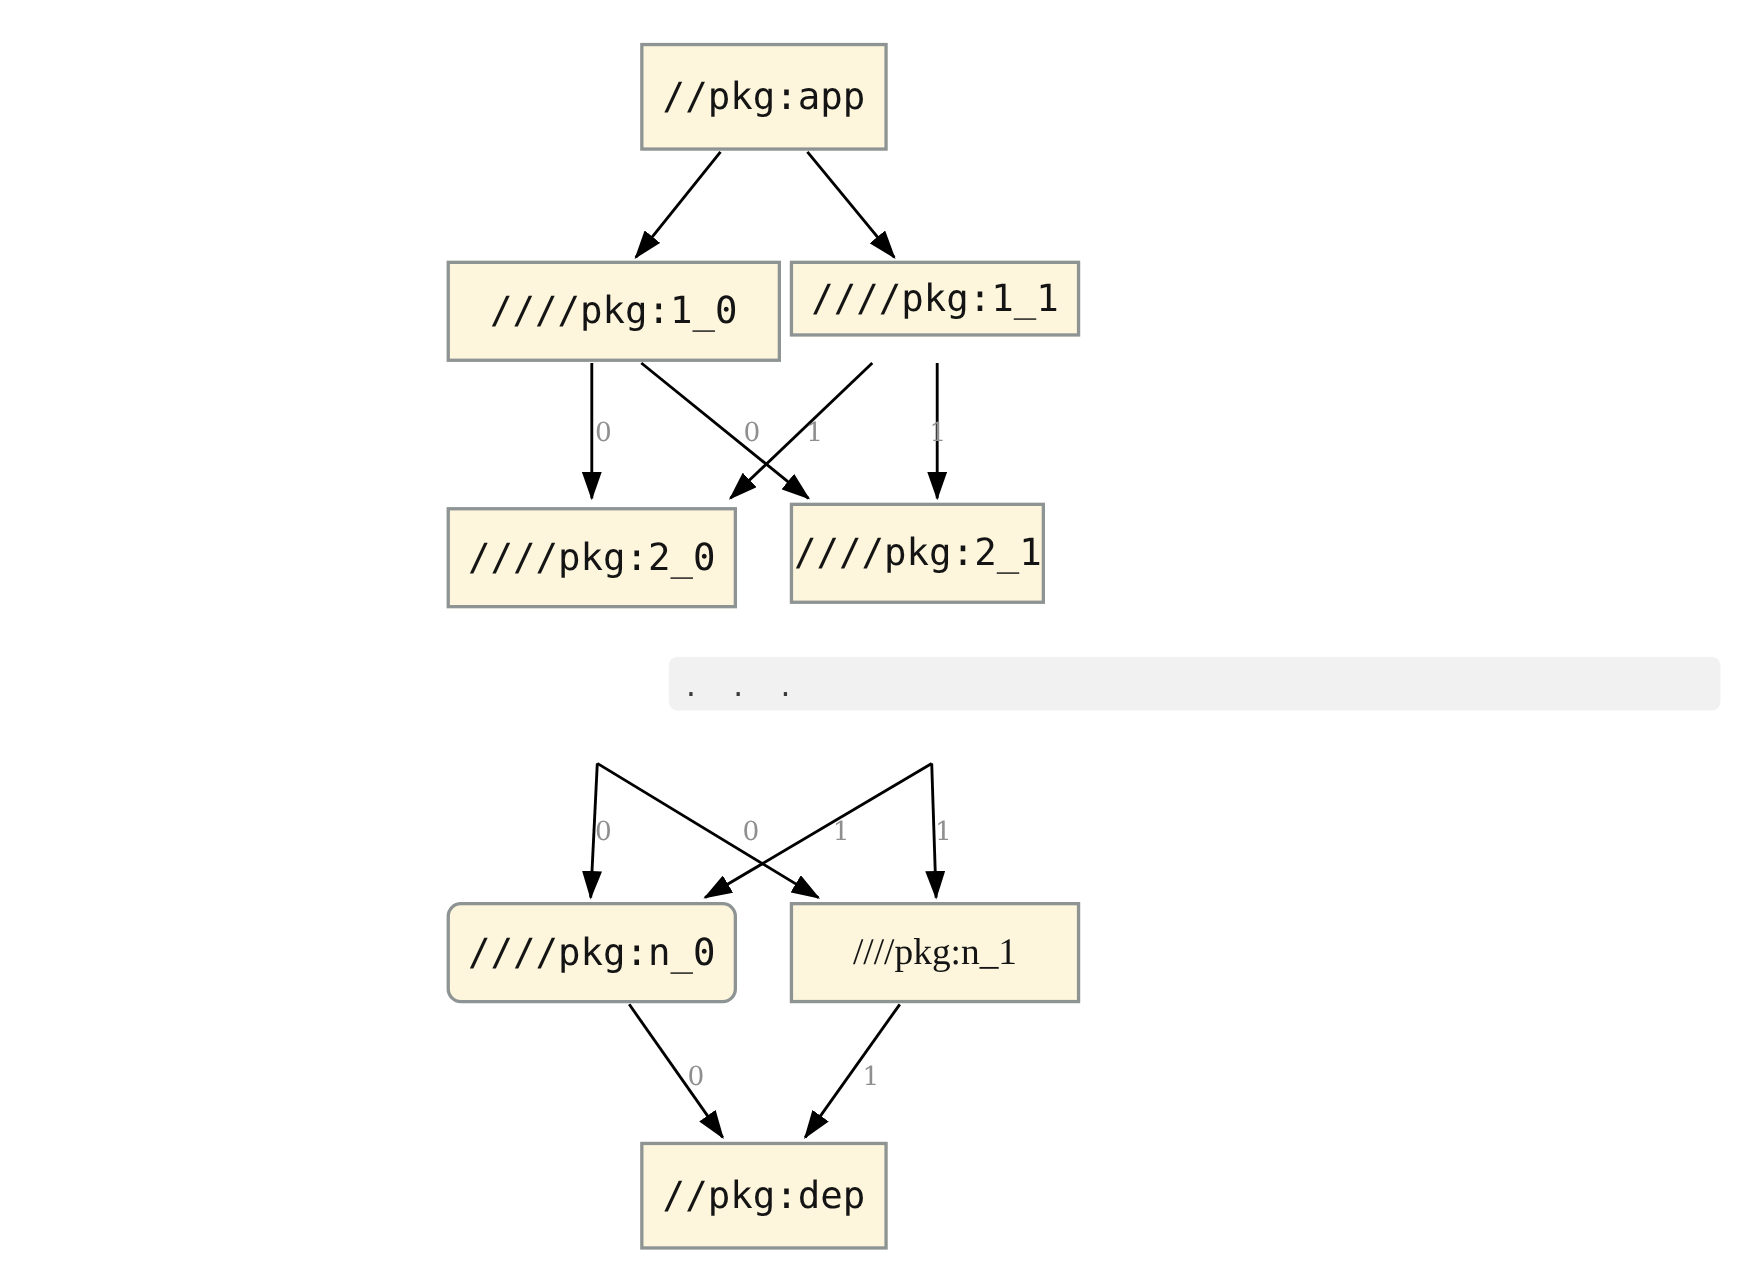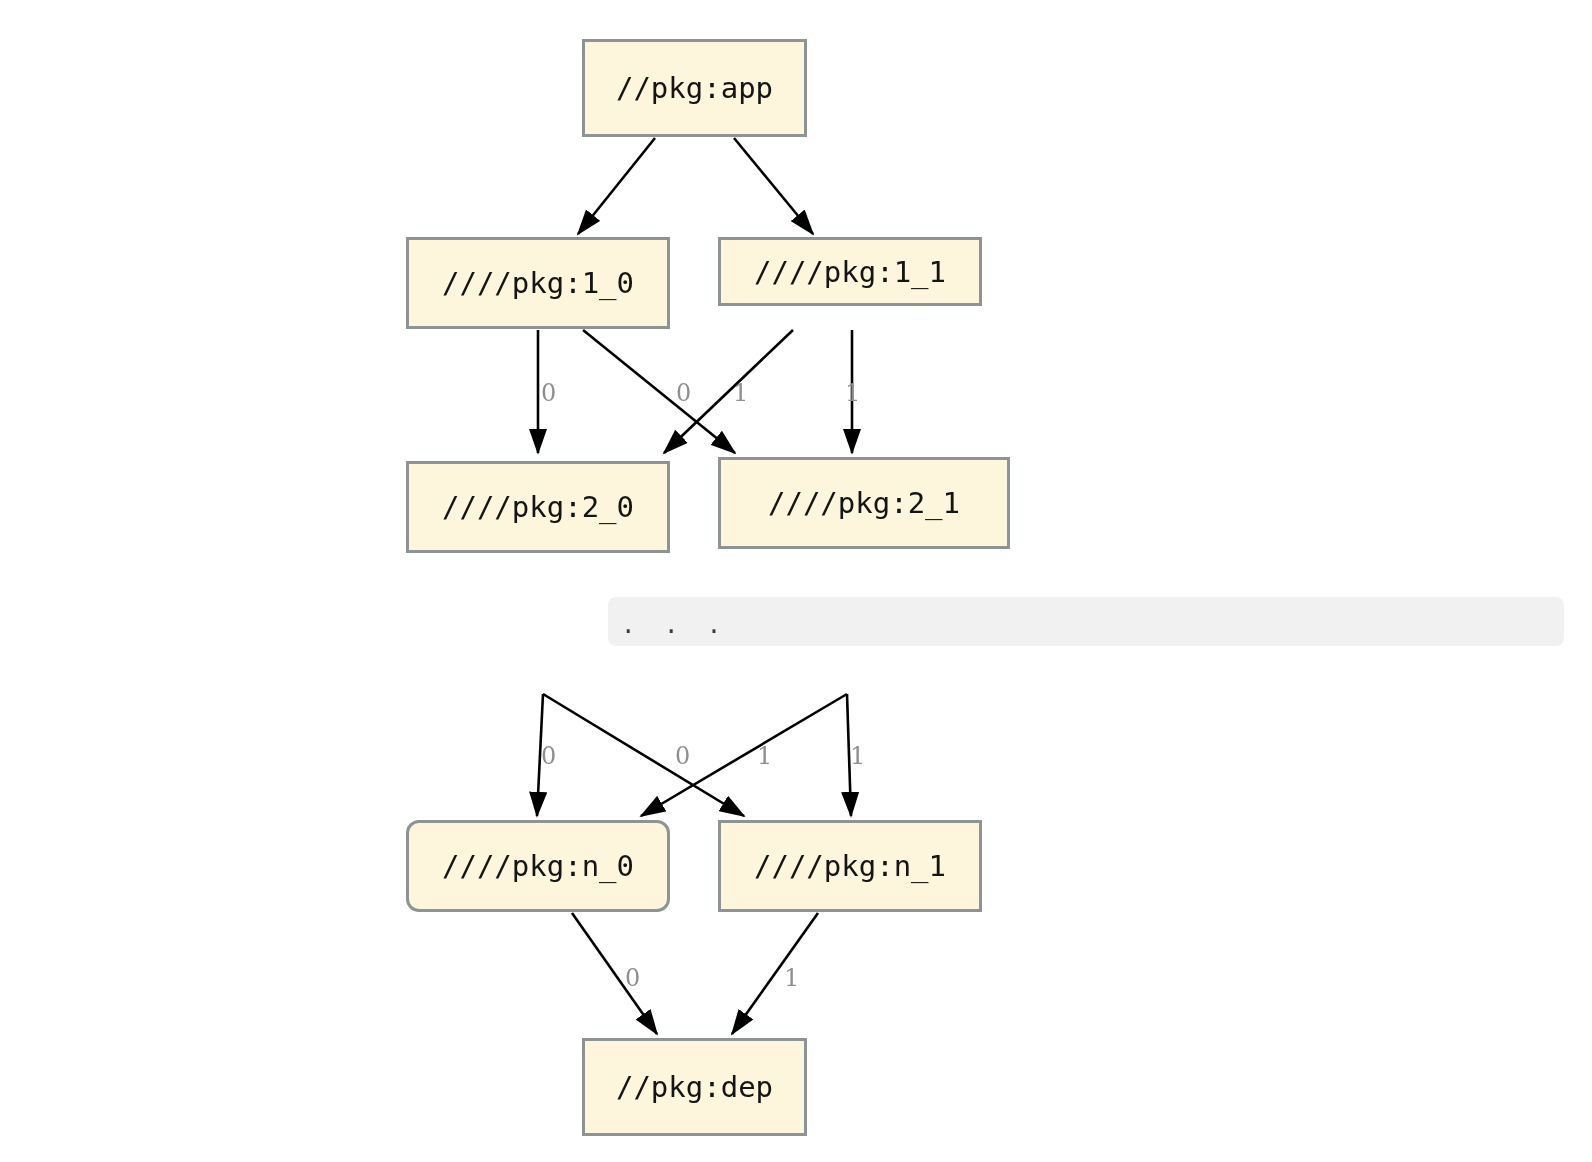--- a/index.html
+++ b/index.html
@@ -10,29 +10,29 @@
   .edges{position:absolute;left:0;top:0;width:1592px;height:1162px;}
   .edge{stroke:#000000;stroke-width:2.6;fill:none;}
   .edge-label{
     font-family:"DejaVu Serif","Liberation Serif",serif;
     font-size:24px;fill:#8f8f8f;
   }
   .node{
     position:absolute;box-sizing:border-box;
     background:#fdf6dc;border:3px solid #8e9494;
     display:flex;align-items:center;justify-content:center;
-    font-size:29px;color:#141414;white-space:pre;
+    font-size:34px;color:#141414;white-space:pre;
   }
   .node-app {left:582px;top:39px;  width:225px;height:98px;}
-  .node-1_0 {left:406px;top:237px; width:264px;height:92px;}
+  .node-1_0 {left:406px;top:237px; width:304px;height:92px;}
   .node-1_1 {left:718px;top:237px; width:264px;height:69px;}
   .node-2_0 {left:406px;top:461px; width:264px;height:92px;}
-  .node-2_1 {left:718px;top:457px; width:292px;height:92px;}
+  .node-2_1 {left:718px;top:457px; width:232px;height:92px;justify-content:flex-end;}
   .node-n_0 {left:406px;top:820px; width:264px;height:92px;border-radius:13px;}
-  .node-n_1 {left:718px;top:820px; width:264px;height:92px;}
+  .node-n_1 {left:718px;top:820px; width:264px;height:92px;font-family:Liberation Serif, serif;}
   .node-dep {left:582px;top:1038px;width:225px;height:98px;}
   .elided-bar{
     position:absolute;left:608px;top:597px;width:956px;height:49px;
     box-sizing:border-box;background:#f1f1f1;border-radius:8px;
     display:flex;align-items:center;padding:6px 0 0 13px;
     font-size:24px;letter-spacing:7px;color:#3a3a3a;white-space:pre;
   }
 </style>
 </head>
 <body>

